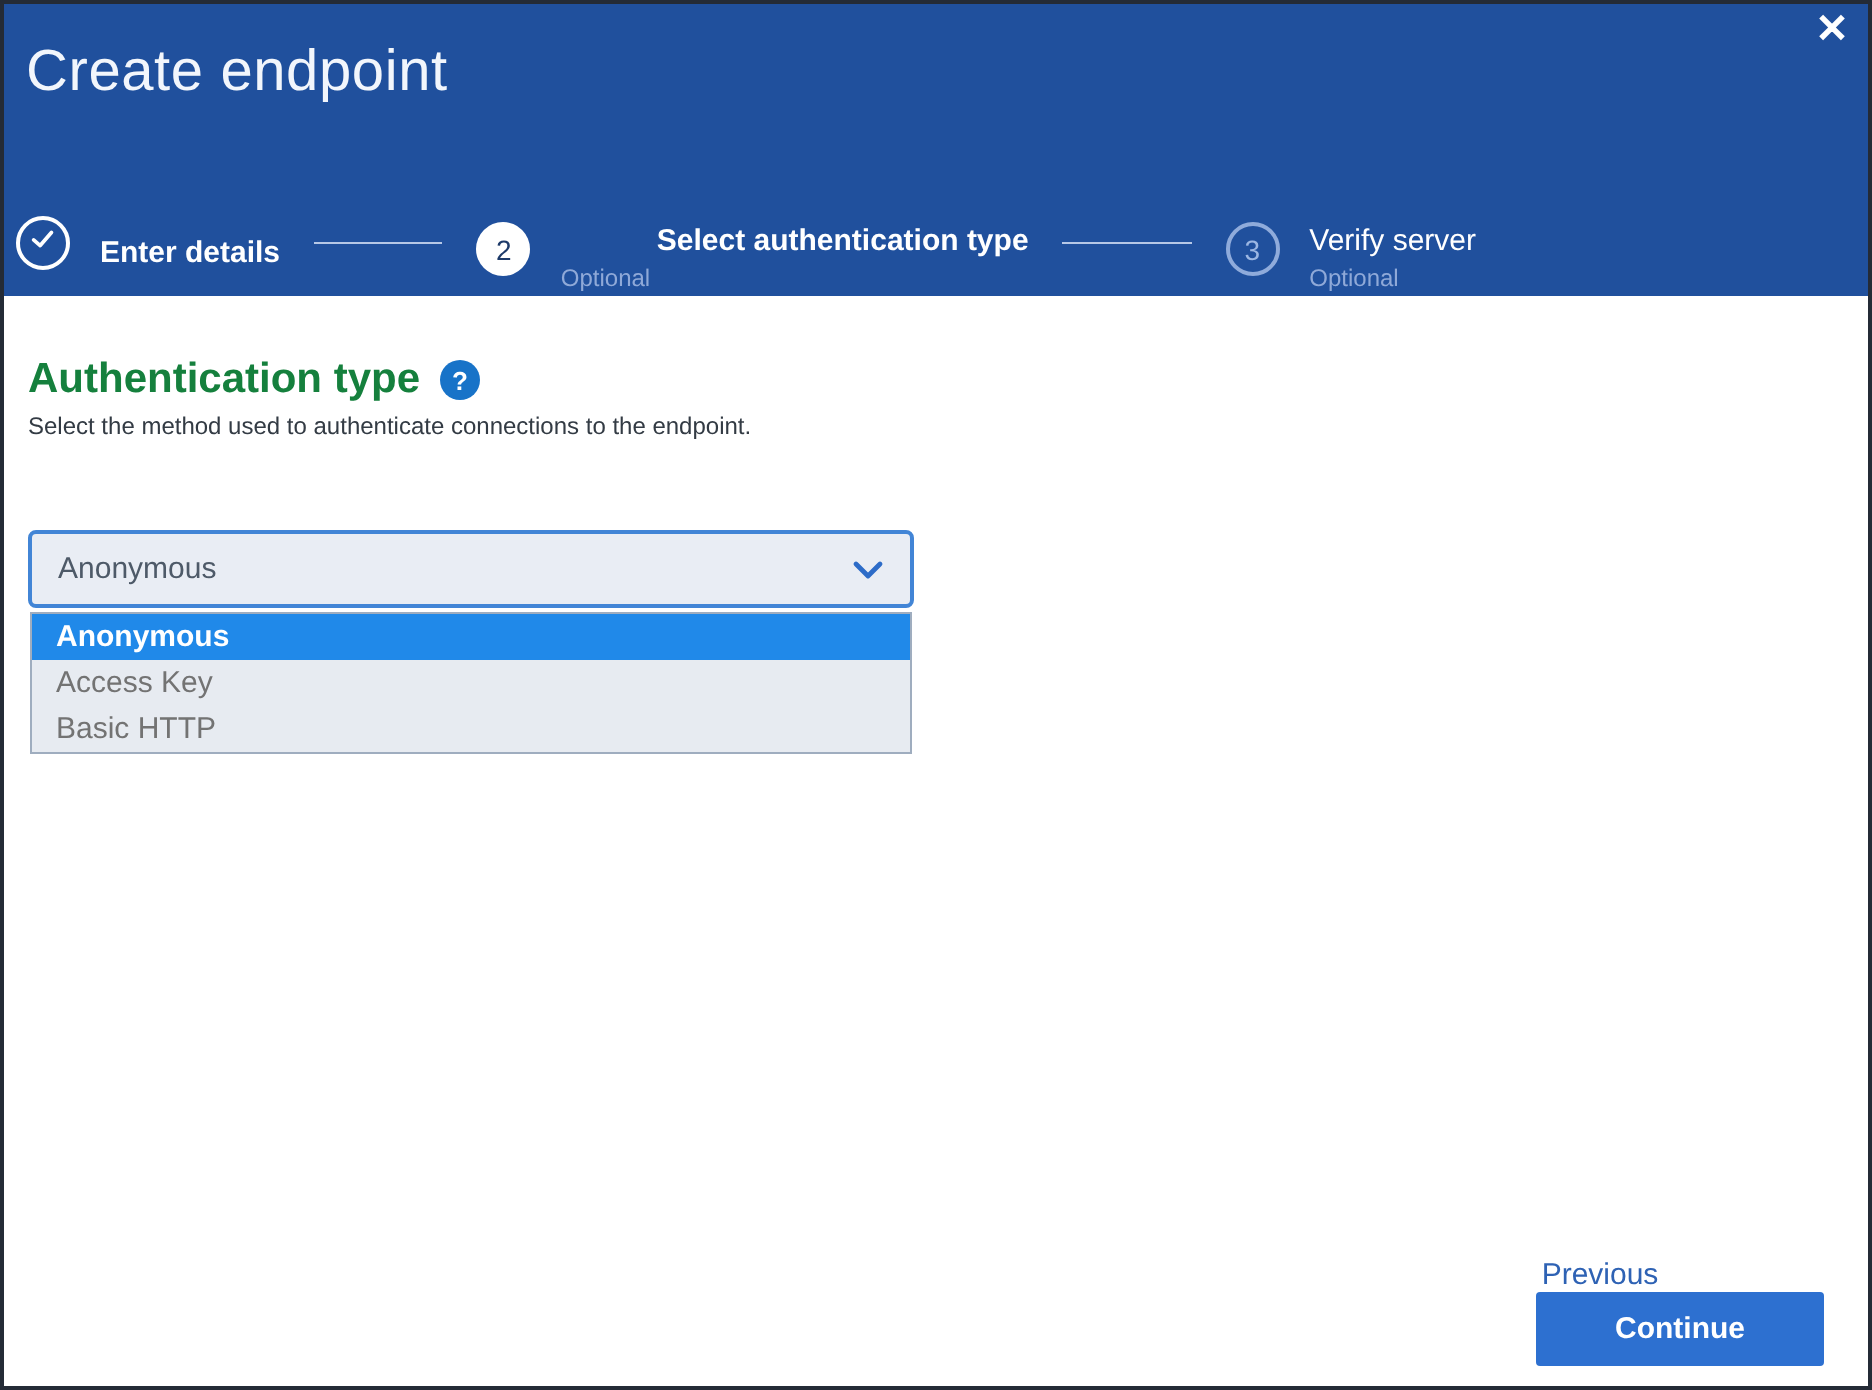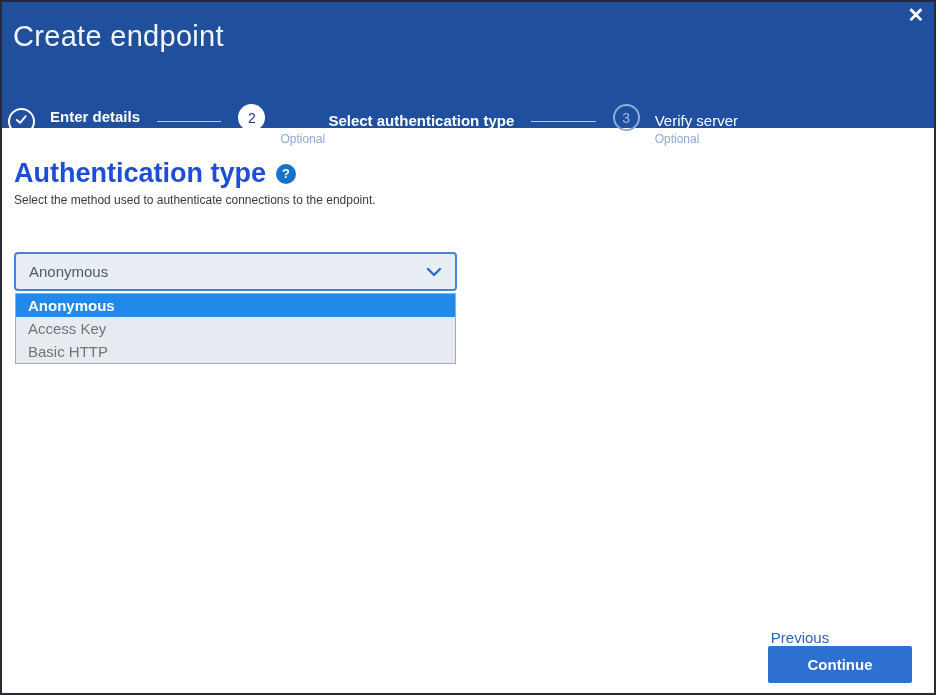--- a/index.html
+++ b/index.html
@@ -12,21 +12,21 @@
     width: 936px; height: 695px;
     border: 2px solid #242b36;
     background: #ffffff;
     position: relative;
     overflow: hidden;
   }
 
   
   .header {
     background: #20509d;
-    height: 126px;
+    height: 146px;
     position: relative;
     color: #fff;
   }
   .dialog-title {
     position: absolute;
     left: 11px; top: 18px;
     font-size: 29px;
     font-weight: 300;
     letter-spacing: 0.3px;
     color: #f2f6fc;
@@ -43,21 +43,21 @@
     line-height: 1;
   }
 
   
   .stepper {
     position: absolute;
     left: 6px; right: 196px; top: 102px;
     display: flex;
     align-items: center;
   }
-  .step { display: flex; align-items: flex-start; flex: none; }
+  .step { display: flex; align-items: flex-end; flex: none; }
   .step-circle {
     width: 27px; height: 27px;
     border-radius: 50%;
     display: flex; align-items: center; justify-content: center;
     flex: none;
     font-size: 14px;
   }
   .step-circle.complete { border: 2px solid #ffffff; background: transparent; }
   .step-circle.current  { background: #ffffff; color: #1d3a69; font-weight: 400; }
   .step-circle.upcoming { border: 2px solid #8fabdb; color: #9cb7e3; background: transparent; }
@@ -81,23 +81,23 @@
     height: 1px;
     background: #b6c8e7;
     margin: 0 17px;
     min-width: 40px;
   }
 
   
   .content { padding: 30px 12px 0 12px; }
   .heading-row { display: flex; align-items: center; gap: 10px; }
   .page-heading {
-    font-size: 27px;
-    font-weight: bold;
-    color: #1d4ed8;
+    font-size: 21px;
+    font-weight: bold;
+    color: #15803d;
   }
   .help-icon {
     width: 20px; height: 20px;
     border-radius: 50%;
     background: #1873c8;
     color: #ffffff;
     font-size: 13px;
     font-weight: bold;
     display: flex; align-items: center; justify-content: center;
     cursor: pointer;

